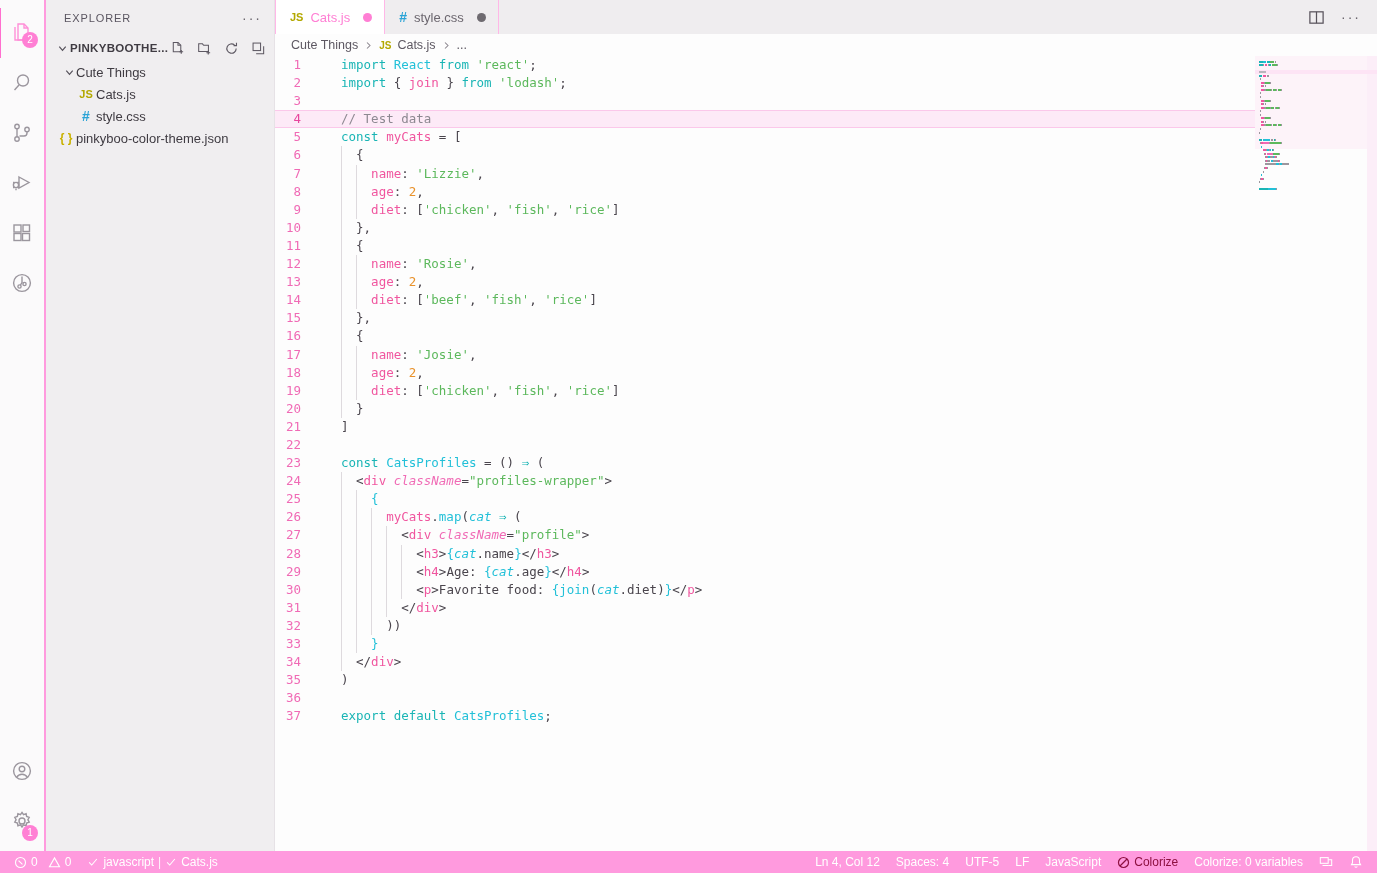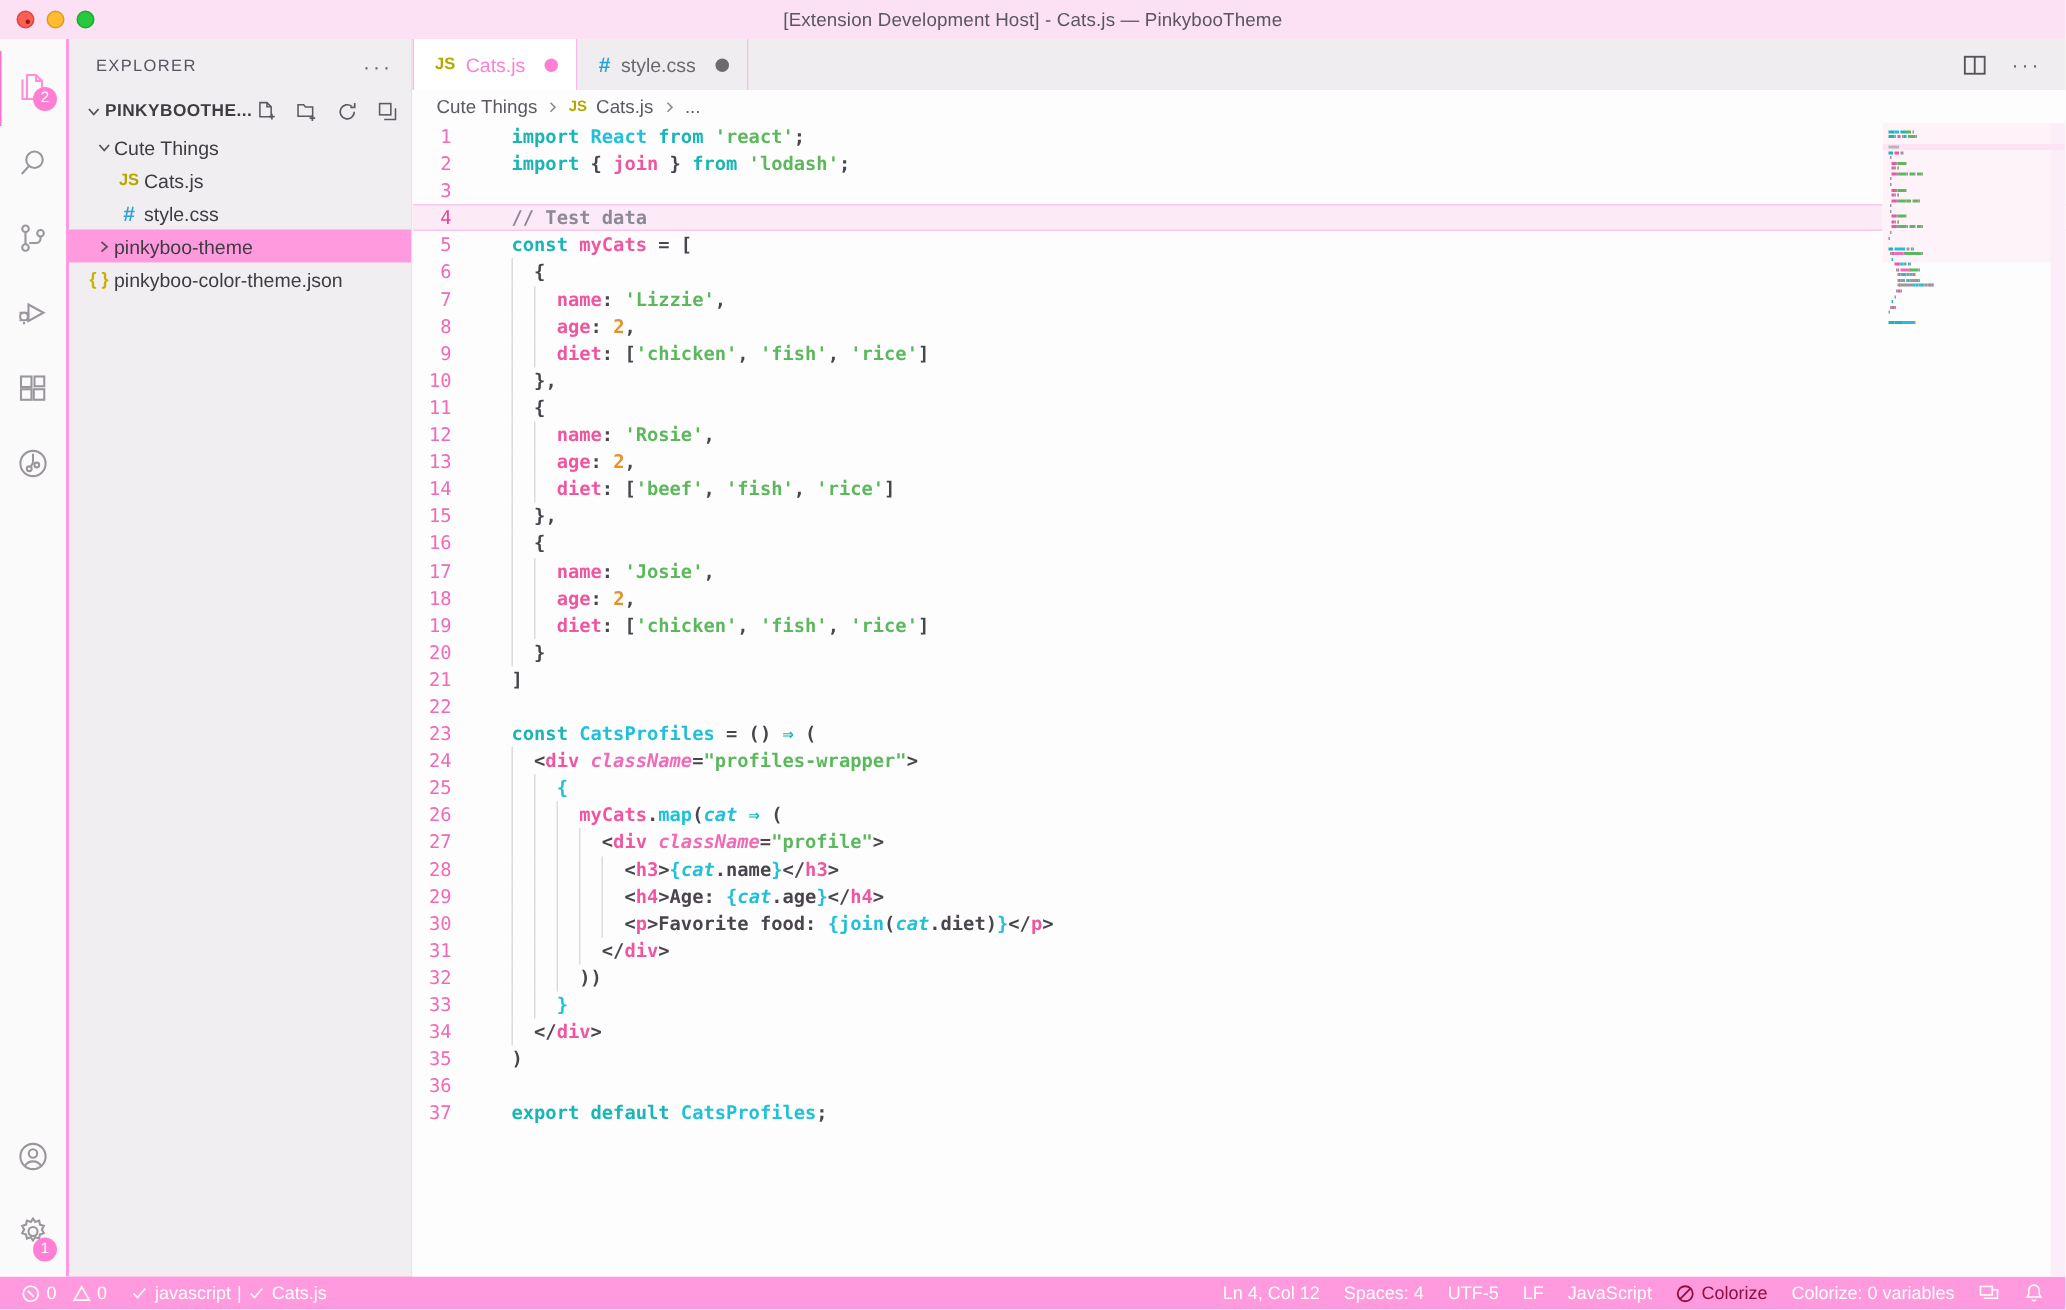--- a/index.html
+++ b/index.html
@@ -161,21 +161,21 @@
   .line.current::after {
     content: ""; position: absolute; left: 0; right: 0; height: 1px; background: #fbc8ea;
   }
   .line.current::before { top: 0; }
   .line.current::after { bottom: 0; }
   .lnum {
     width: 48px; flex: 0 0 48px; text-align: right; padding-right: 22px;
     color: #f06ab5; font-size: 12.5px;
   }
   .line.current .lnum { color: #e8459d; }
-  .ltext { padding-left: 18px; position: relative; font-weight: bold; }
+  .ltext { padding-left: 18px; position: relative; }
   .indent-guide {
     position: absolute; top: 0; bottom: 0; width: 1px; background: #dedade;
   }
 
   
   .kw   { color: #1ab5b5; }           
   .id   { color: #22c0d8; }           
   .var  { color: #f0569f; }           
   .str  { color: #5cb85c; }           
   .num  { color: #e8912a; }           
@@ -212,28 +212,20 @@
   .st-right { margin-left: auto; display: flex; align-items: center; }
   .st-item.warn { color: #8d1040; }
   .st-sep { opacity: 0.9; }
   svg { display: block; }
 </style>
 </head>
 <body>
 
 <div class="app">
 
-  <div class="titlebar">
-    <div class="traffic">
-      <div class="tl red"></div>
-      <div class="tl yellow"></div>
-      <div class="tl green"></div>
-    </div>
-    <div class="title-text">[Extension Development Host] - Cats.js — PinkybooTheme</div>
-  </div>
 
   <div class="body">
 
     <div class="activitybar">
 
       <div class="act-item active">
         <span>
           <svg width="24" height="24" viewBox="0 0 24 24" fill="none" stroke="currentColor" stroke-width="1.4">
             <path d="M8 3 h6 l4 4 v12 h-10 z"></path>
             <path d="M5 6 v13 h9" stroke-width="1.4"></path>
@@ -377,29 +369,20 @@
         <span class="ficon js">JS</span>
         <span>Cats.js</span>
       </div>
 
       <div class="tree-row">
         <span class="ind" style="width:30px"></span>
         <span class="ficon css">#</span>
         <span>style.css</span>
       </div>
 
-      <div class="tree-row selected">
-        <span class="ind" style="width:16px"></span>
-        <span class="caret">
-          <svg width="11" height="11" viewBox="0 0 12 12" fill="none" stroke="currentColor" stroke-width="1.3">
-              <path d="M4 2.5 L8 6 L4 9.5"></path>
-            </svg>
-        </span>
-        <span>pinkyboo-theme</span>
-      </div>
 
       <div class="tree-row">
         <span class="ind" style="width:10px"></span>
         <span class="ficon json">{ }</span>
         <span>pinkyboo-color-theme.json</span>
       </div>
 
     </div>
 
     <div class="editorgroup">

